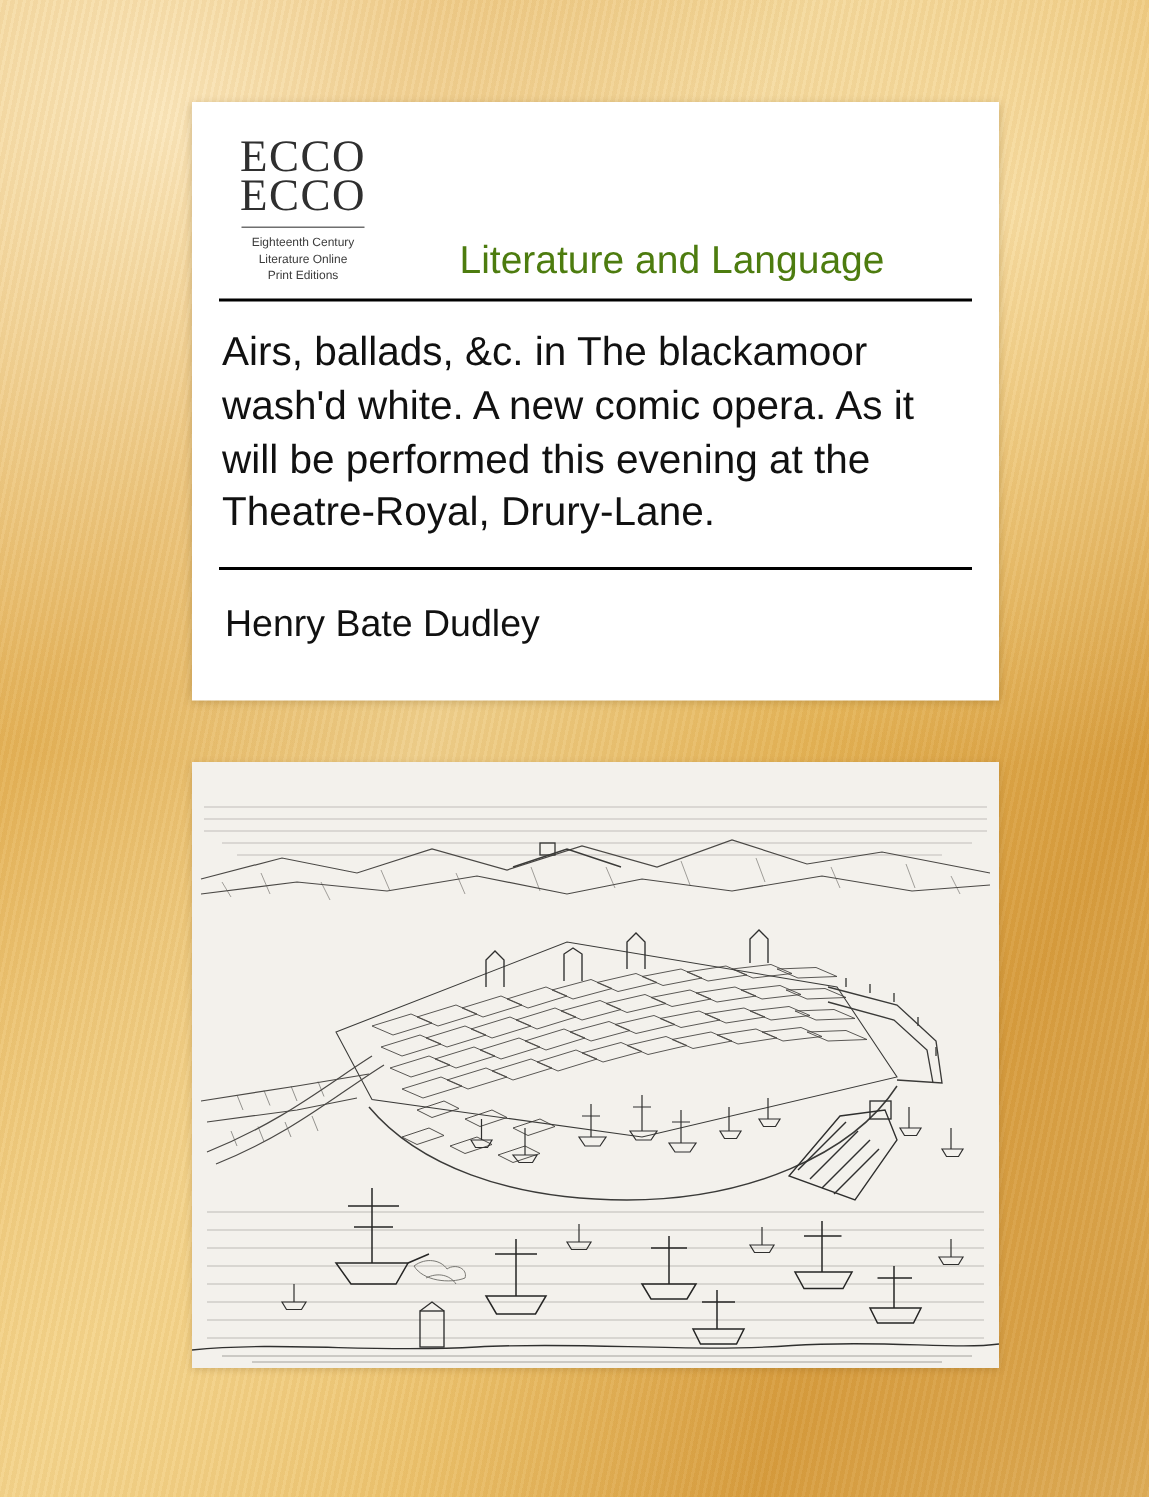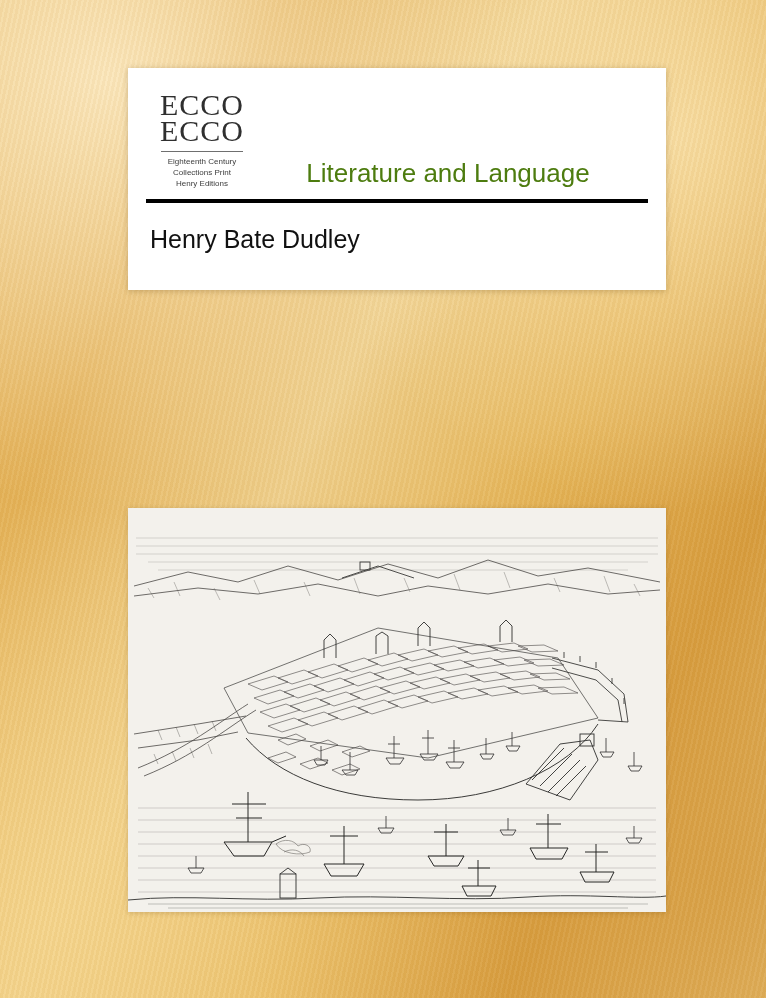--- a/index.html
+++ b/index.html
@@ -133,28 +133,31 @@
 <div class="page">
 
   <div class="cover">
 
     <div class="header-row">
       <div class="ecco-logo">
         <span class="ecco-mark">ECCO</span>
         <span class="ecco-mark-2">ECCO</span>
         <div class="ecco-rule"></div>
         <div class="ecco-sub">Eighteenth Century</div>
-        <div class="ecco-sub">Collections Print</div>
-        <div class="ecco-sub">Henry Editions</div>
+        <div class="ecco-sub">Literature Online</div>
+        <div class="ecco-sub">Print Editions</div>
       </div>
       <div class="section-title">Literature and Language</div>
     </div>
 
     <div class="hr"></div>
 
+    <div class="title-block">
+      <div class="book-title">Airs, ballads, &amp;c. in The blackamoor wash'd white. A new comic opera. As it will be performed this evening at the Theatre-Royal, Drury-Lane.</div>
+    </div>
 
     <div class="hr"></div>
 
     <div class="author-block">
       <div class="author">Henry Bate Dudley</div>
     </div>
 
   </div>
 
   <div class="plate">

